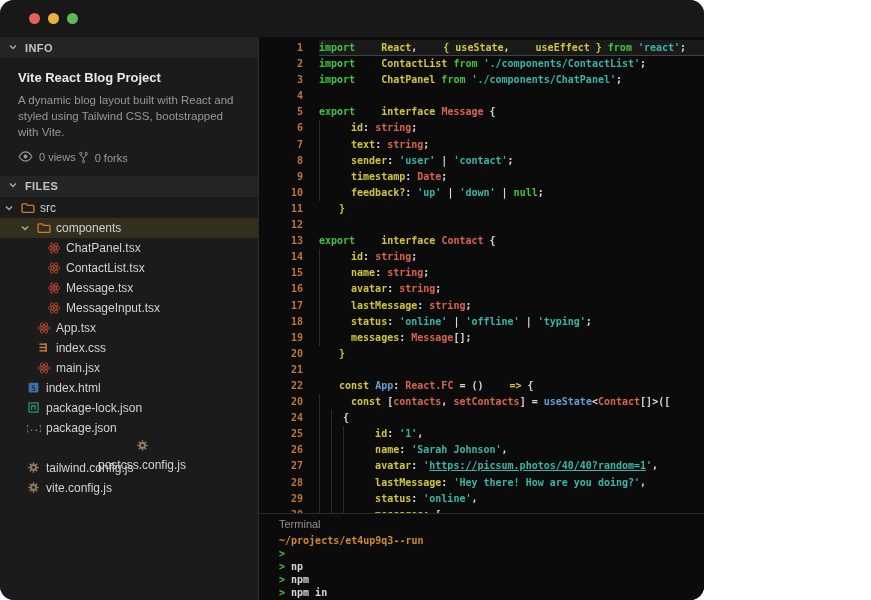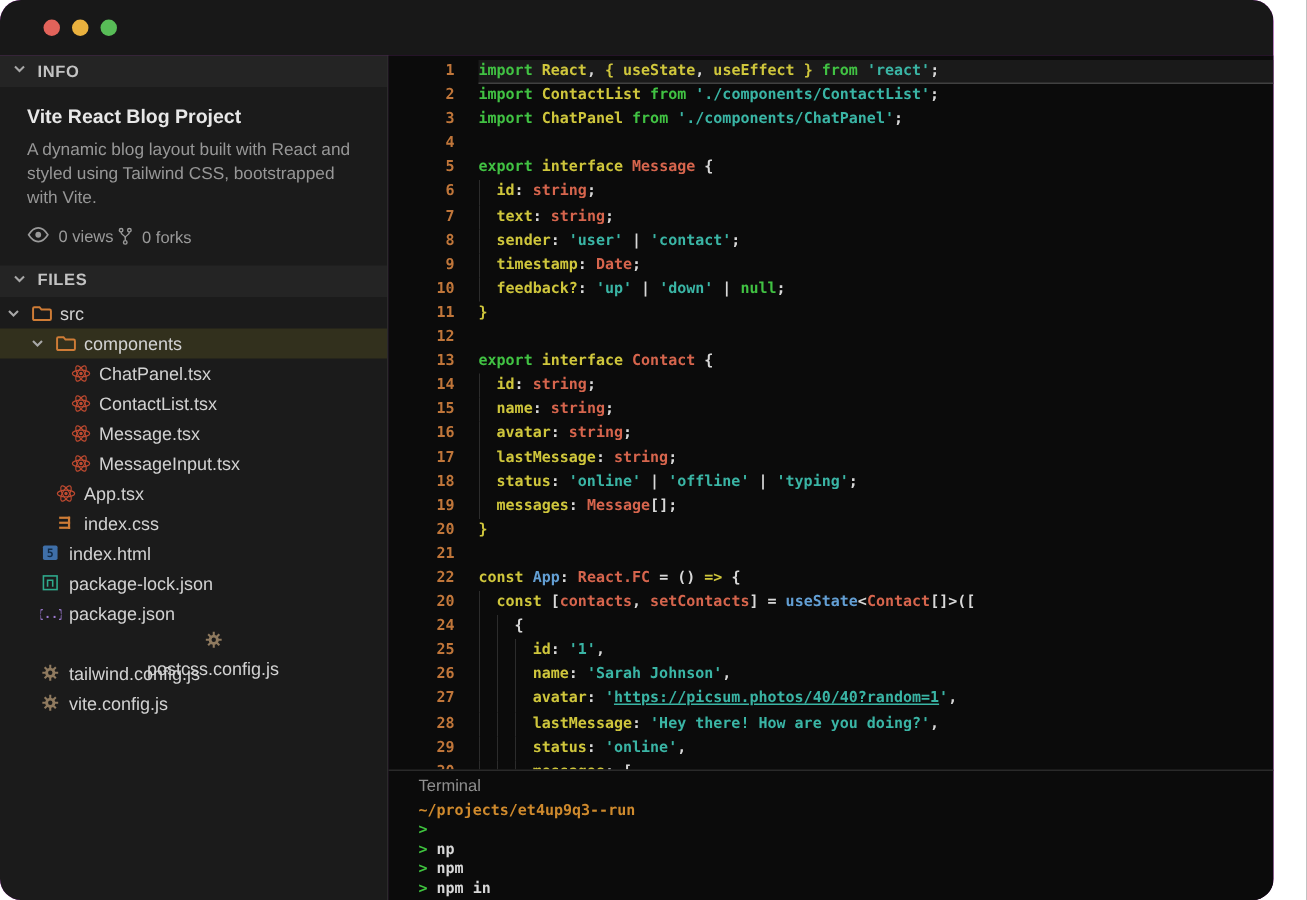--- a/index.html
+++ b/index.html
@@ -1,18 +1,18 @@
 <!DOCTYPE html>
 <html><head>
 <meta charset="utf-8">
 <style>
   html,body{margin:0;padding:0;background:#ffffff;}
   .window{
-    position:relative;width:849px;height:600px;border-radius:14px;overflow:hidden;
-    background:#d946ef;font-family:"Liberation Sans",sans-serif;
+    position:relative;width:704px;height:600px;border-radius:14px;overflow:hidden;
+    background:#1d4ed8;font-family:"Liberation Sans",sans-serif;
   }
   
   .topbar{height:37px;background:#181818;display:flex;align-items:center;padding-left:29px;gap:8px;}
   .dot{width:11px;height:11px;border-radius:50%;}
   .dot.red{background:#e2635a;}
   .dot.yellow{background:#e9b13e;}
   .dot.green{background:#58bd57;}
   
   .main{display:flex;height:563px;}
   .sidebar{width:258px;min-width:258px;background:#1b1b1b;border-right:1px solid #2b2b2b;display:flex;flex-direction:column;}
@@ -31,21 +31,21 @@
   .trow .ticon{display:flex;align-items:center;justify-content:center;width:15px;height:15px;flex:none;}
   .trow .chev{display:flex;align-items:center;width:11px;flex:none;}
   
   .editor{height:479px;overflow:hidden;padding-top:3px;background:#0b0b0b;}
   .cl{display:flex;height:16.1px;line-height:16.1px;font-family:"DejaVu Sans Mono",monospace;font-size:10px;font-weight:bold;}
   .ln{width:44px;text-align:right;padding-right:16px;color:#c0763a;flex:none;user-select:none;}
   .codewrap{flex:1;white-space:pre;min-width:0;}
   .codewrap.hl{background:#1a1a1a;border-bottom:1px solid #414141;}
   .ind{display:inline-block;height:16.1px;vertical-align:top;
     background-image:repeating-linear-gradient(90deg,#2c2c2c 0,#2c2c2c 1px,transparent 1px,transparent 2ch);}
-  .tk-g{color:#41c243;} .tk-y{color:#cfc63c;} .tk-o{color:#d6654d;} .tk-t{color:#3ab5a5;}
+  .tk-g{color:#41c243;} .tk-y{color:#cfc63c;margin-left:20px;} .tk-o{color:#d6654d;} .tk-t{color:#3ab5a5;}
   .tk-b{color:#639fd4;} .tk-w{color:#d8d8d8;} .tk-u{color:#3ab5a5;text-decoration:underline;}
   
   .terminal{height:83px;border-top:1px solid #2a2a2a;background:#0b0b0b;padding:4px 0 0 20px;overflow:hidden;}
   .term-label{font-size:11px;color:#8f8f8f;margin-bottom:4px;}
   .term-mono{font-family:"DejaVu Sans Mono",monospace;font-size:10px;font-weight:bold;line-height:13px;}
   .term-path{color:#cf8a2d;}
   .prow{display:flex;gap:6px;}
   .pchev{color:#3fc43f;}
   .pcmd{color:#d8d8d8;}
 </style>
@@ -200,20 +200,33 @@
                 <g fill="#cf7c36">
                   <rect x="3" y="3" width="9" height="1.8"></rect>
                   <rect x="3" y="7.1" width="9" height="1.8"></rect>
                   <rect x="3" y="11.2" width="9" height="1.8"></rect>
                   <rect x="10.2" y="3" width="1.8" height="10"></rect>
                 </g>
               </svg>
             </span>
             <span>index.css</span>
           </div>
+          <div class="trow" style="padding-left: 36px;">
+            <span class="ticon">
+              <svg viewBox="0 0 16 16" width="14" height="14">
+                <g fill="none" stroke="#bf4a30" stroke-width="0.9">
+                  <ellipse cx="8" cy="8" rx="6.6" ry="2.6"></ellipse>
+                  <ellipse cx="8" cy="8" rx="6.6" ry="2.6" transform="rotate(60 8 8)"></ellipse>
+                  <ellipse cx="8" cy="8" rx="6.6" ry="2.6" transform="rotate(120 8 8)"></ellipse>
+                </g>
+                <circle cx="8" cy="8" r="1.3" fill="#bf4a30"></circle>
+              </svg>
+            </span>
+            <span>main.jsx</span>
+          </div>
           <div class="trow" style="padding-left: 26px;">
             <span class="ticon">
               <svg viewBox="0 0 16 16" width="13" height="13">
                 <rect x="2" y="2" width="12" height="12" rx="1.5" fill="#3f6fa8"></rect>
                 <text x="8" y="11.8" font-size="9.5" text-anchor="middle" fill="#122b47" font-family="DejaVu Sans Mono, monospace" font-weight="bold">5</text>
               </svg>
             </span>
             <span>index.html</span>
           </div>
           <div class="trow" style="padding-left: 26px;">

